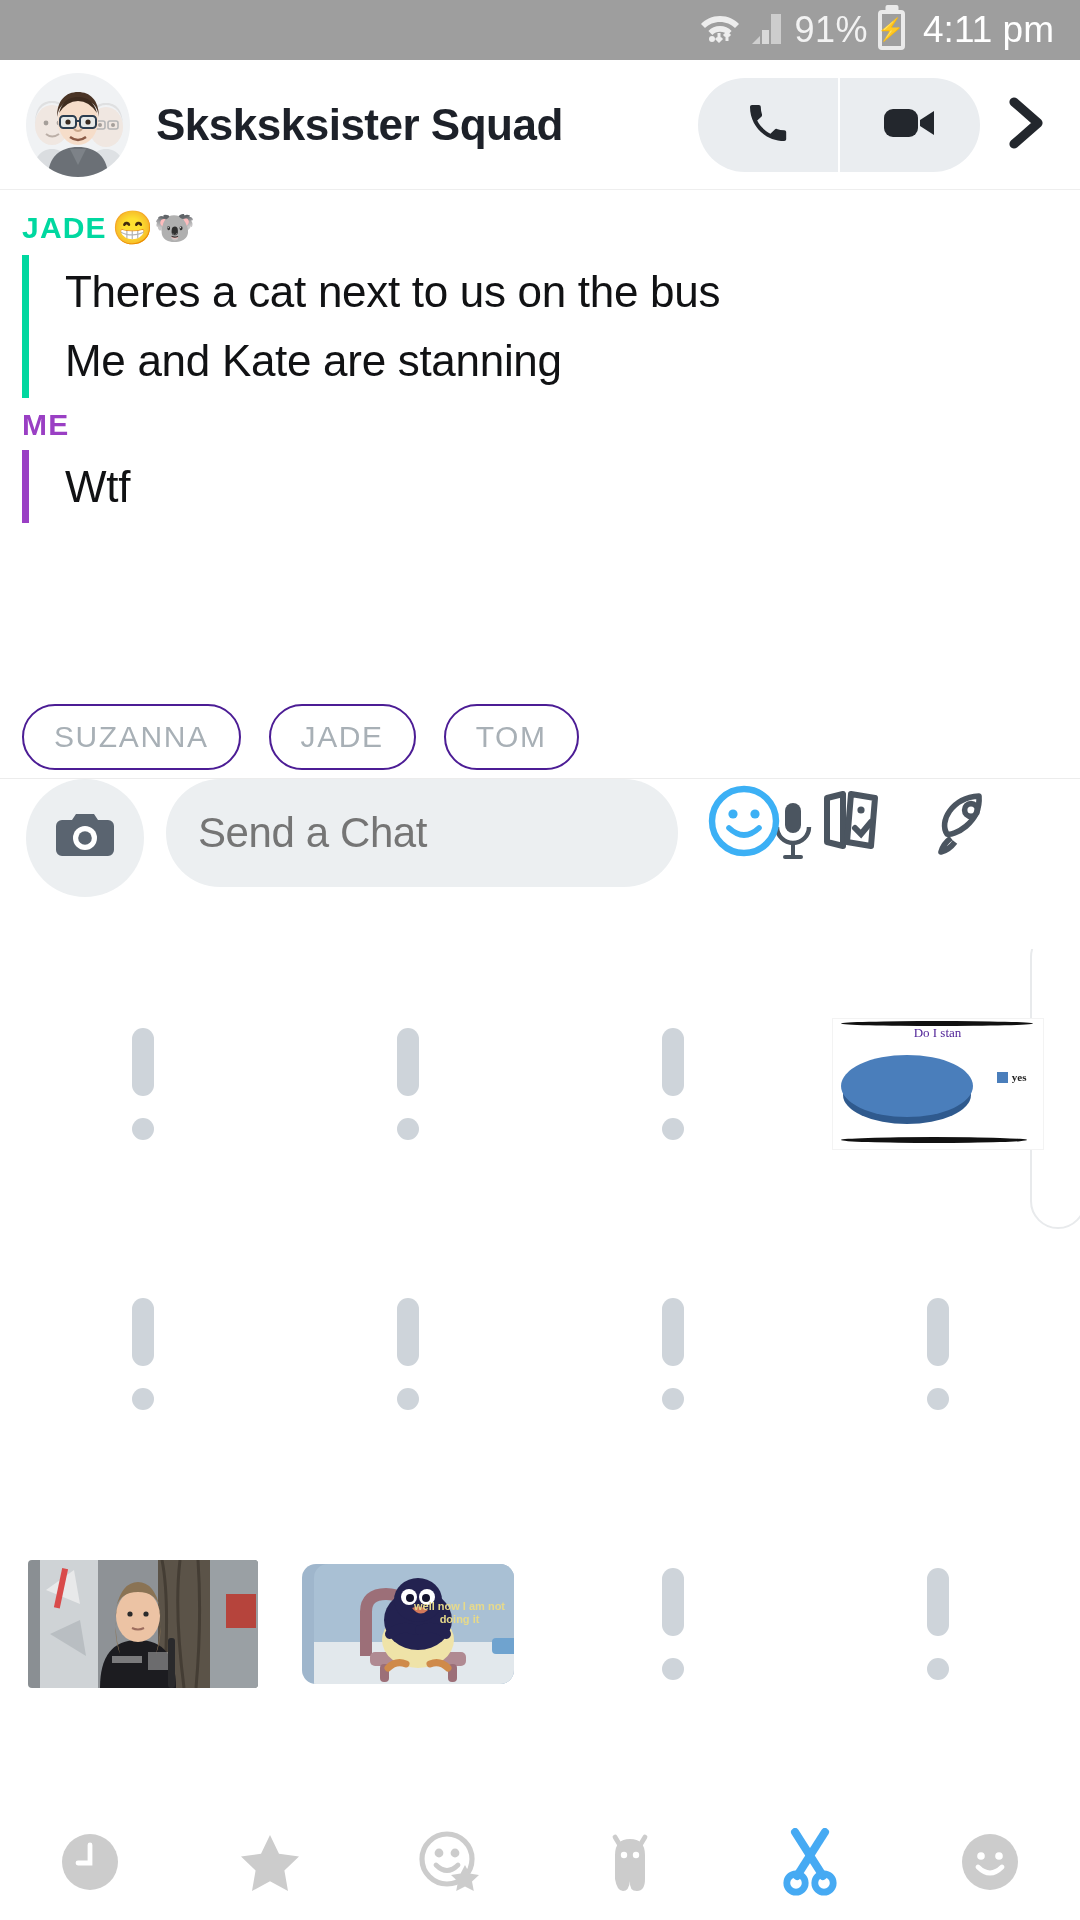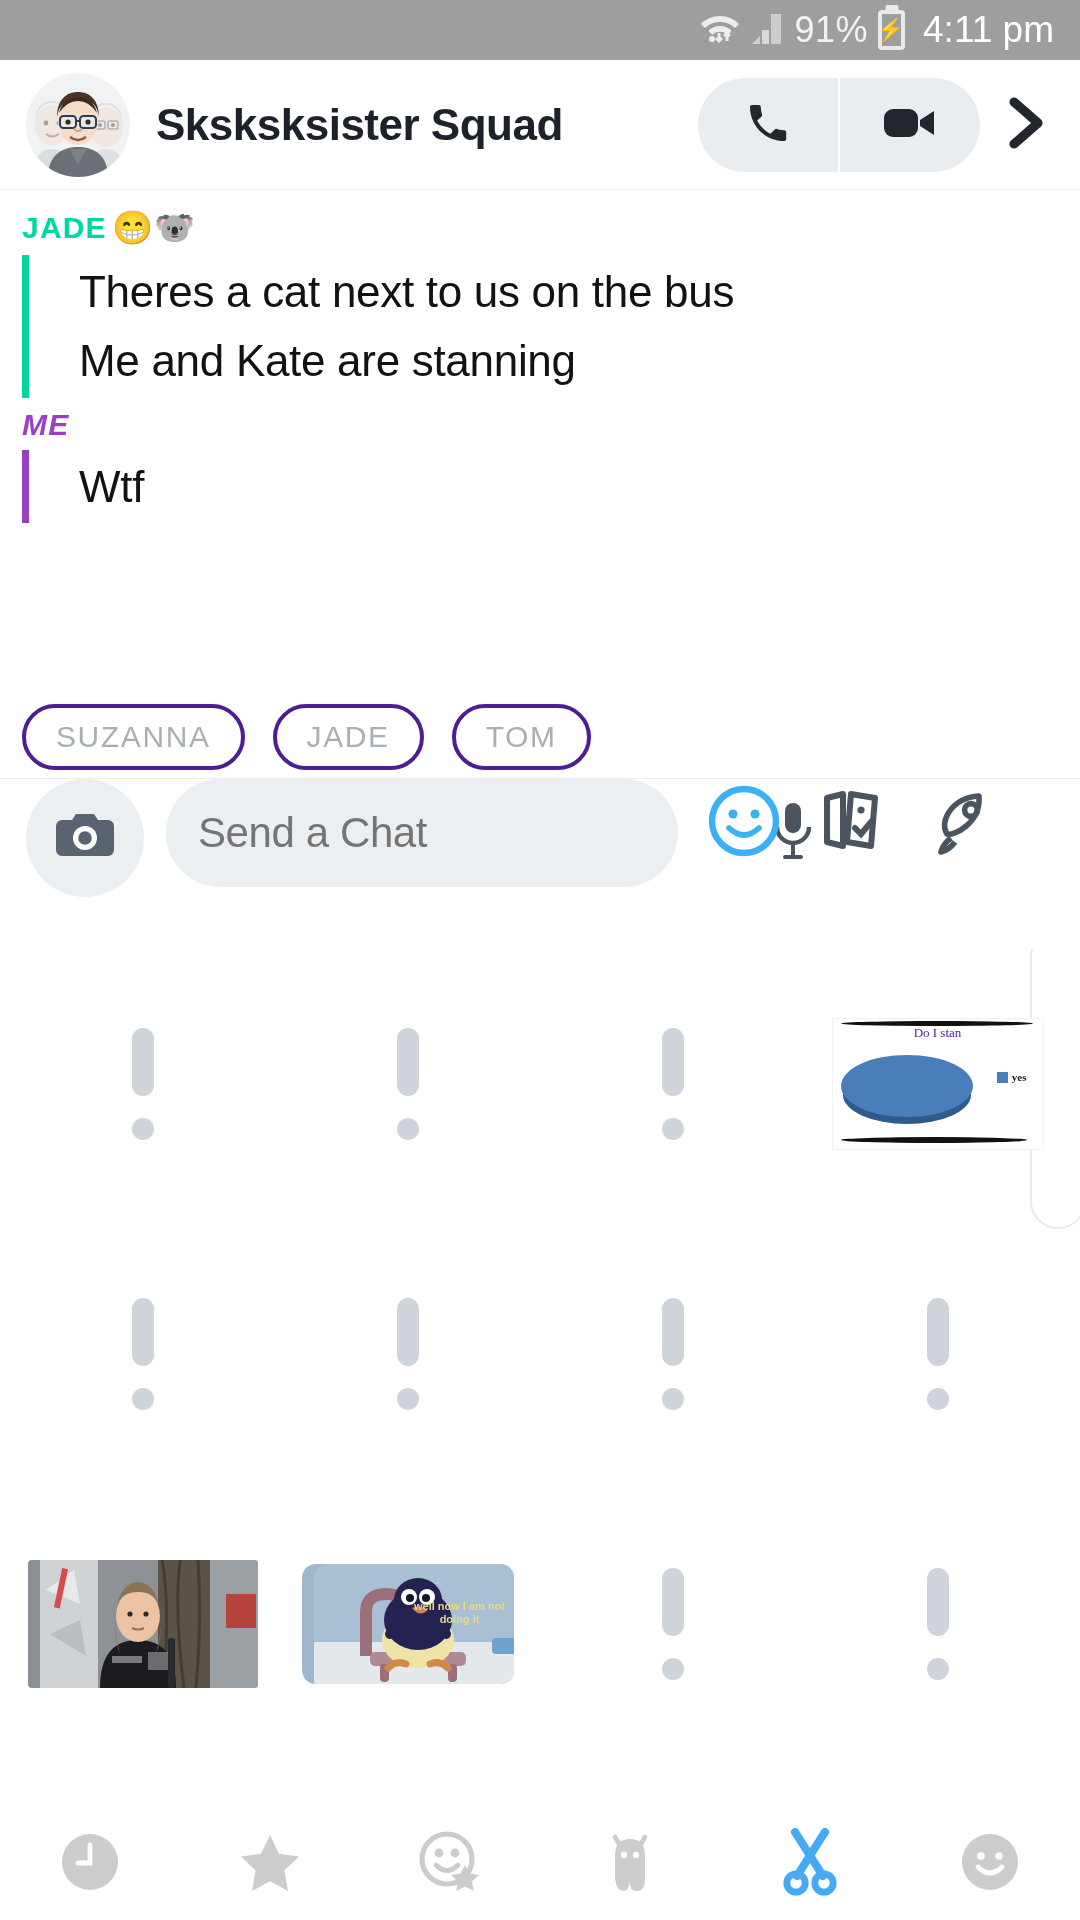--- a/index.html
+++ b/index.html
@@ -56,36 +56,36 @@
   .chev{ margin-left:24px; margin-right:6px; display:flex; align-items:center; }
 
   
   .messages{ padding:18px 0 0 0; background:#fff; height:505px; }
   .sender{
     font-size:30px; font-weight:bold; letter-spacing:1.2px;
     padding-left:22px; margin-bottom:8px; display:flex; align-items:center; gap:6px;
   }
   .sender .emo{ font-size:33px; letter-spacing:0; }
   .sender-jade{ color:#00d8a0; }
-  .sender-me{ color:#9a3fc4;font-style:italic; }
+  .sender-me{ color:#9a3fc4; }
   .msg-group{ padding-left:22px; margin-bottom:10px; }
   .msg-block{ border-left:7px solid #00d8a0; padding:2px 0; }
   .msg-block.me{ border-left-color:#9a3fc4; }
   .msg-line{
-    font-size:44px; color:#111214; padding:10px 0 10px 50px;
+    font-size:44px; color:#111214; padding:10px 0 10px 36px;
     letter-spacing:-.3px; line-height:1.12;
   }
 
   
   .chips-row{
     display:flex; gap:28px; padding:0 22px; align-items:center;
     height:84px; border-bottom:1px solid #ececec;
   }
   .chip{
-    border:4px solid #4c1d95; border-radius:40px;
+    border:2px solid #4c1d95; border-radius:40px;
     padding:0 30px; height:66px; display:flex; align-items:center;
     color:#a8b0b6; font-size:30px; letter-spacing:1.6px;
   }
 
   
   .inputbar{
     height:170px; display:flex; align-items:flex-start; padding:0 26px; gap:22px;
     background:#fff;
   }
   .cam-btn{

